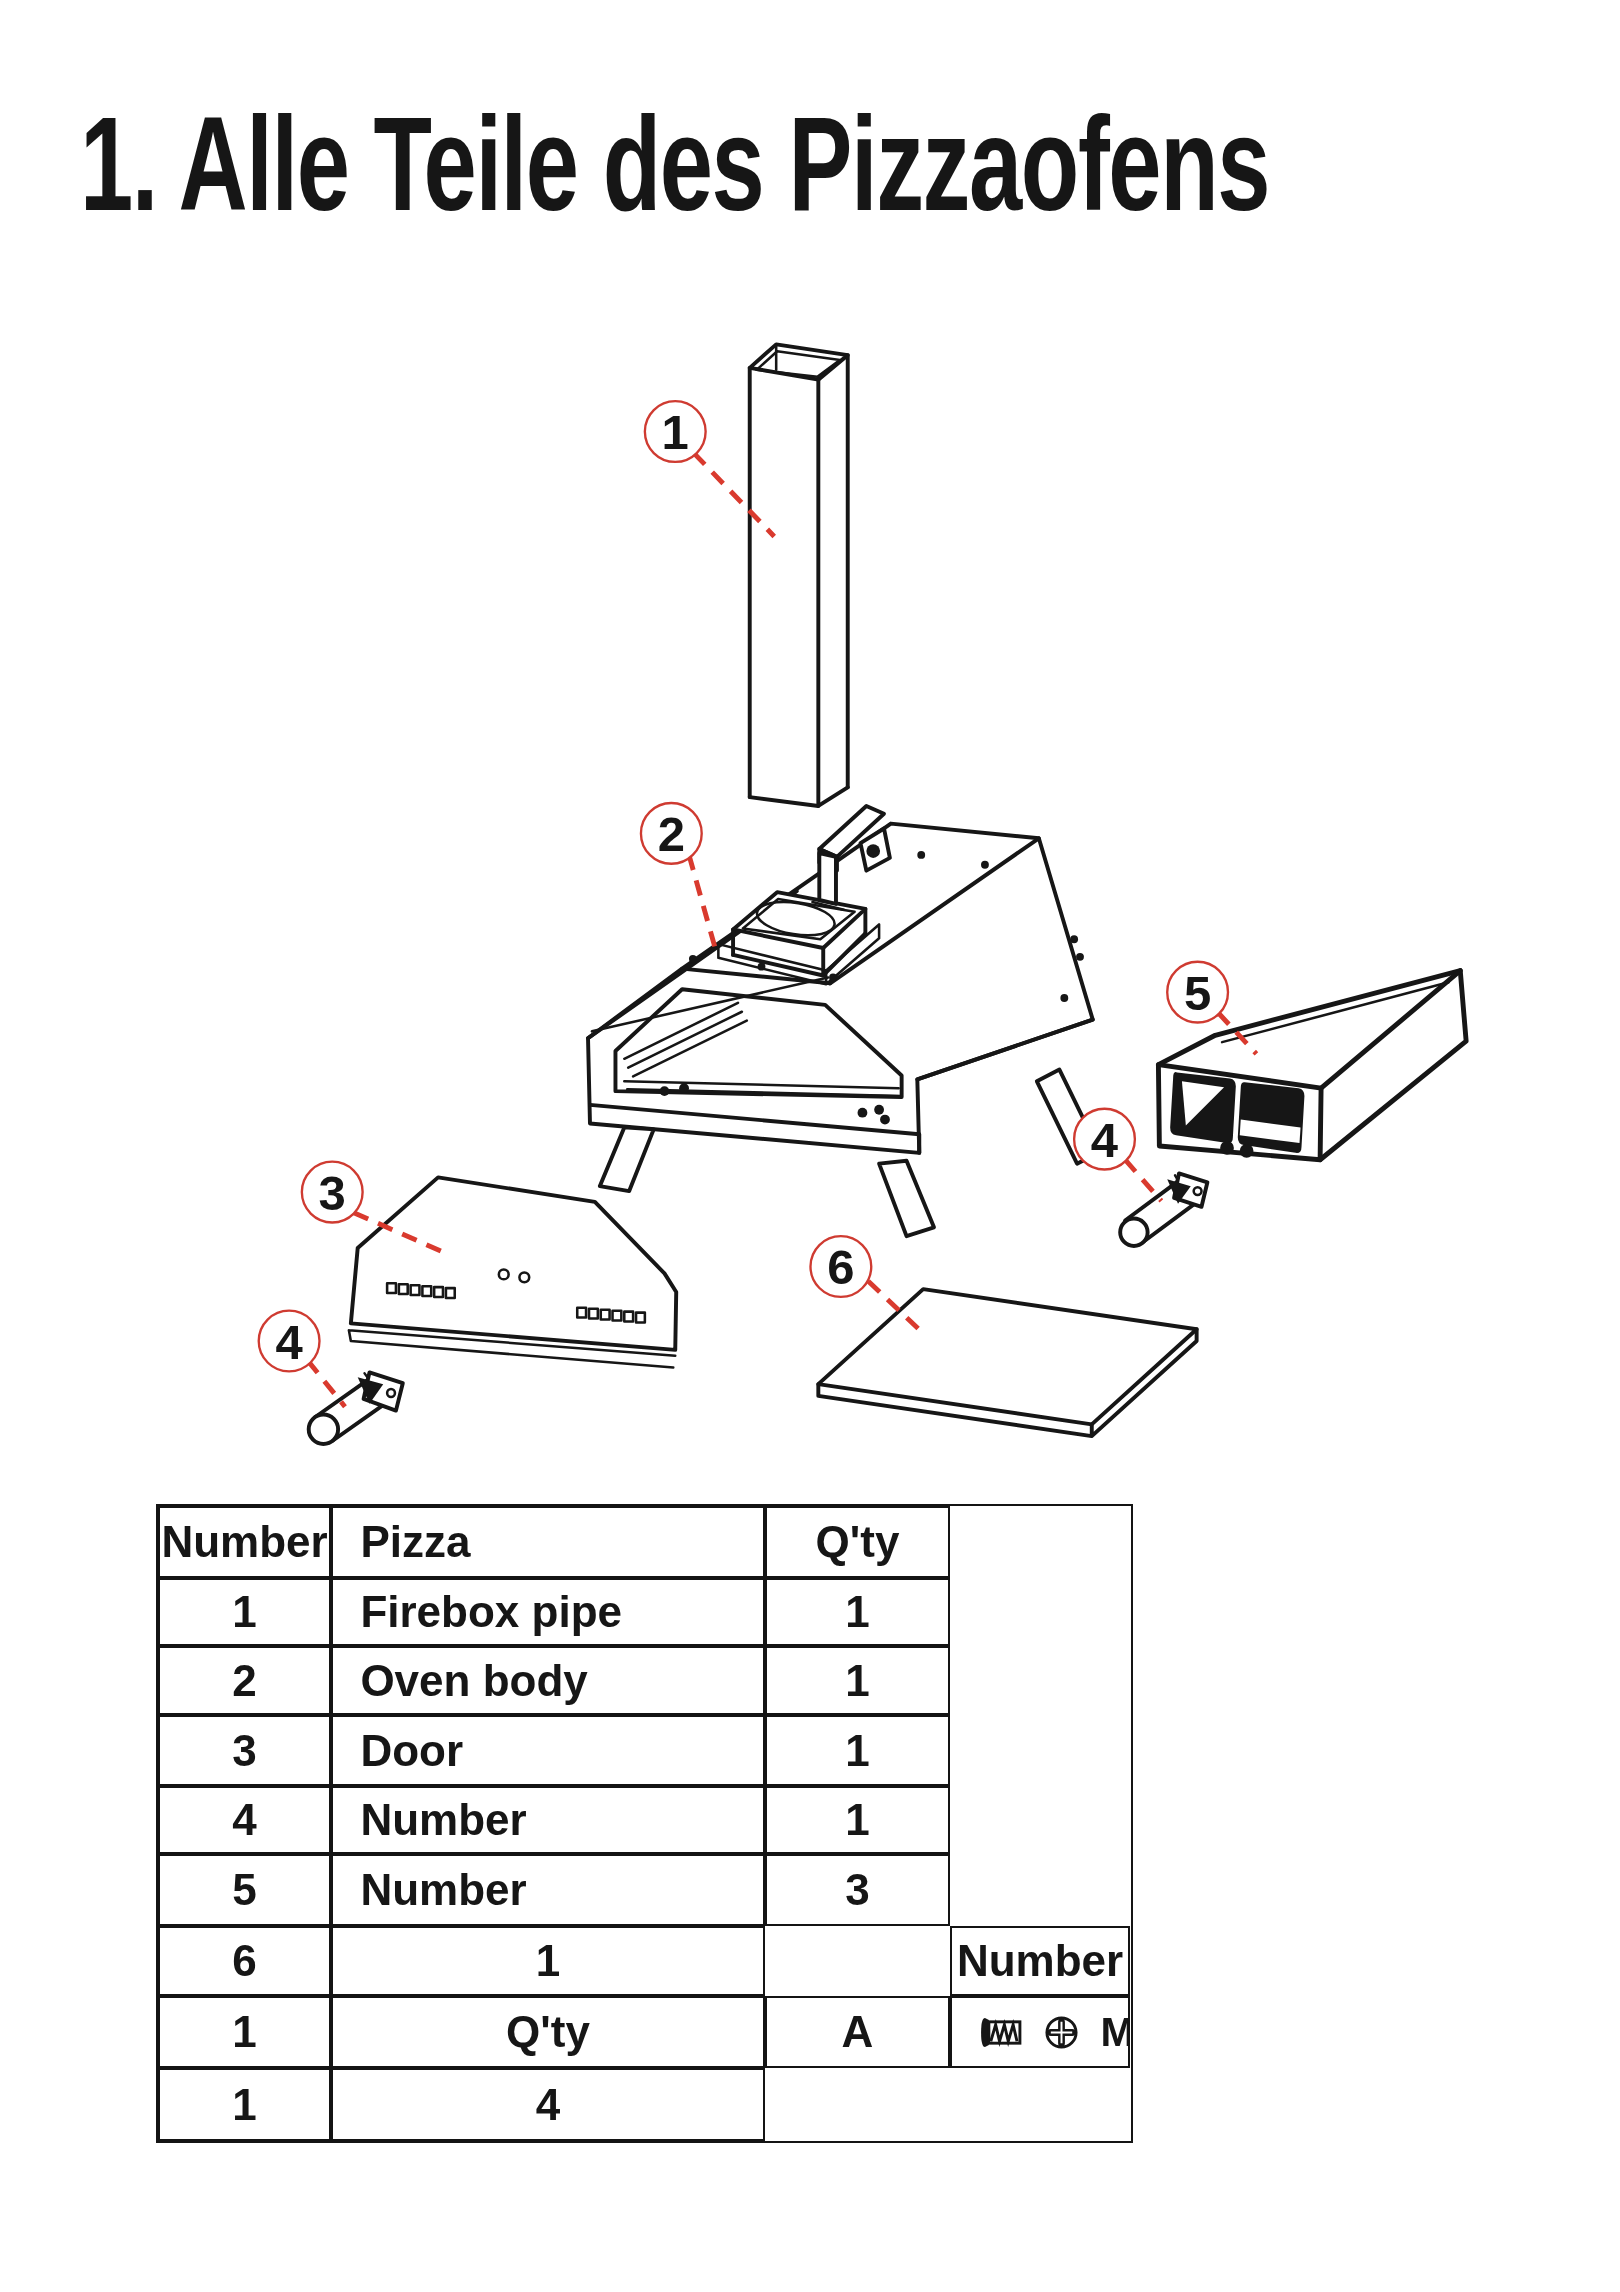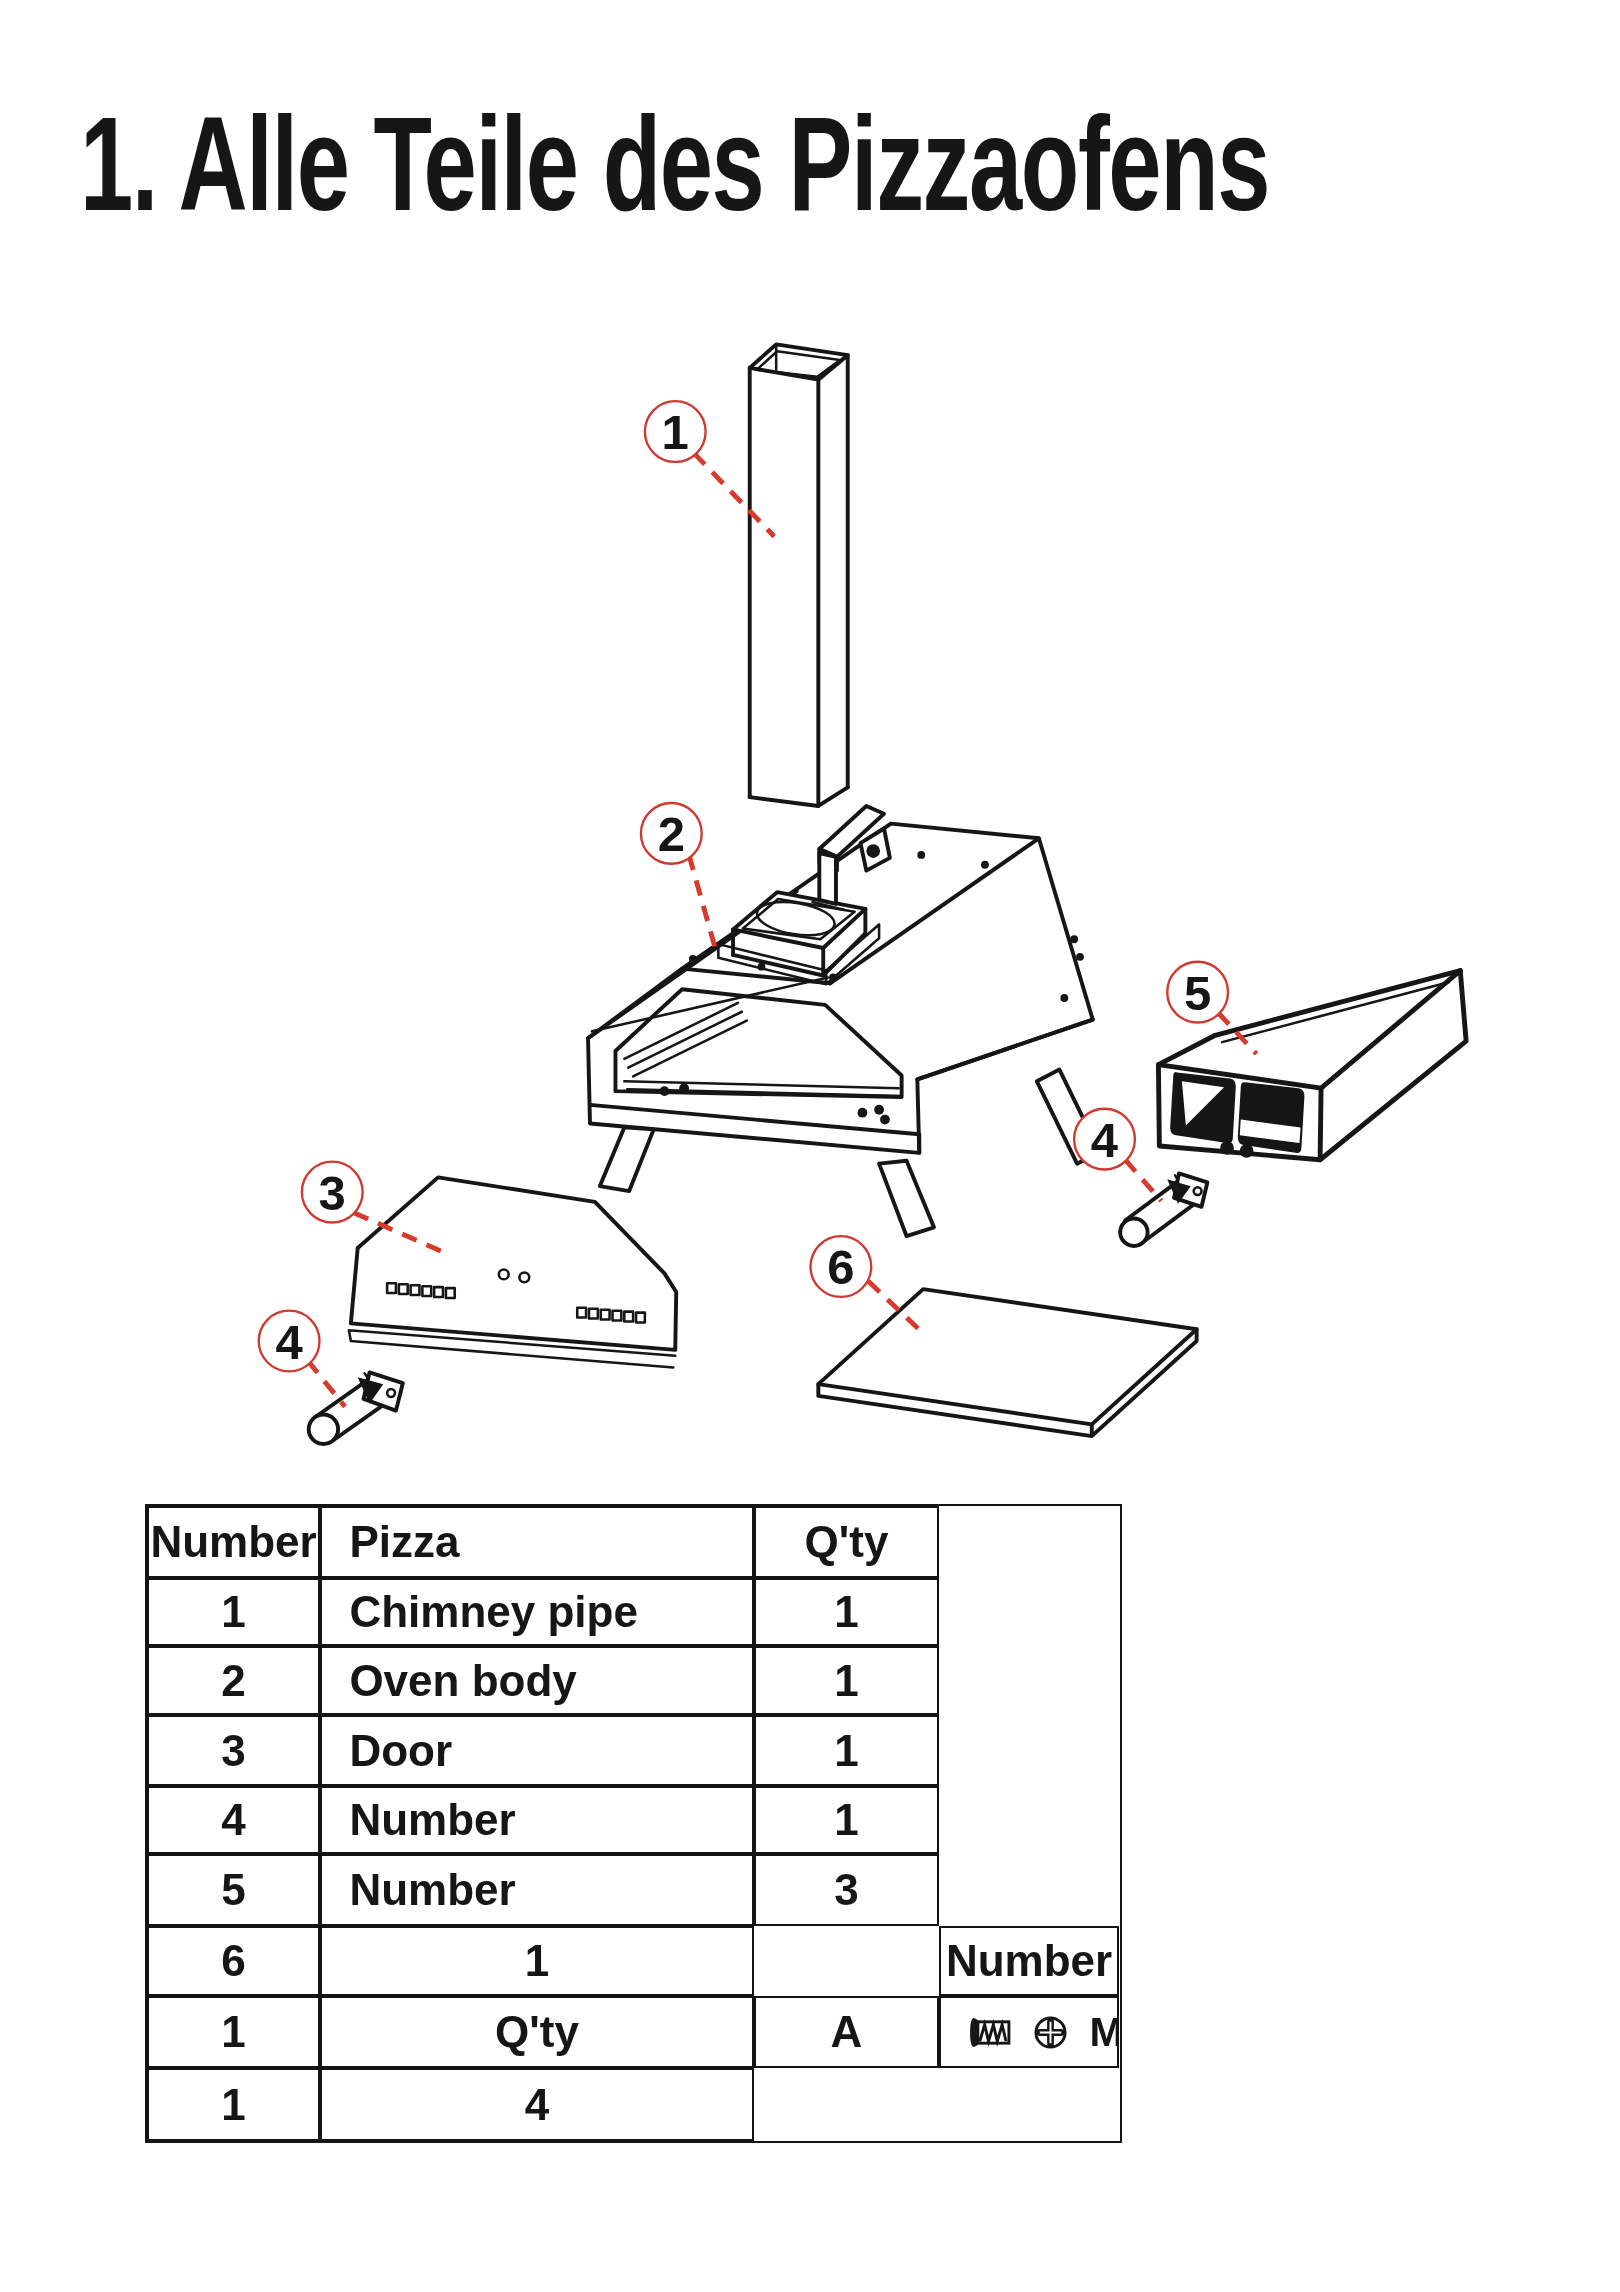--- a/index.html
+++ b/index.html
@@ -12,21 +12,21 @@
   svg.diagram{position:absolute;left:0;top:0;width:1620px;height:2293px;}
   svg .ln{fill:none;stroke:#161616;stroke-width:4;stroke-linejoin:round;stroke-linecap:round;}
   svg .ln2{fill:none;stroke:#161616;stroke-width:2.6;stroke-linejoin:round;stroke-linecap:round;}
   svg .wln{fill:#ffffff;stroke:#161616;stroke-width:4;stroke-linejoin:round;}
   svg .fillk{fill:#161616;stroke:none;}
   svg .dot{fill:#161616;stroke:none;}
   svg .callout-circle{fill:#ffffff;stroke:#cf3b31;stroke-width:2.4;}
   svg .leader{fill:none;stroke:#d93a2e;stroke-width:5;stroke-dasharray:16 11;stroke-linecap:butt;}
   svg .callout-num{font-family:"Liberation Sans",sans-serif;font-weight:700;font-size:50px;fill:#161616;text-anchor:middle;}
   .parts-table{
-    position:absolute;left:145px;top:1504px;
+    position:absolute;left:156px;top:1504px;
     display:grid;grid-template-columns:173px 434px 185px 180px;
     grid-template-rows:72px 68px 69px 71px 68px 72px 70px 72px 73px;
     border:2px solid #141414;width:973px;box-sizing:content-box;
     font-weight:700;font-size:44px;
   }
   .parts-table .cell{
     border:2px solid #141414;display:flex;align-items:center;justify-content:center;
     background:#fff;box-sizing:border-box;overflow:hidden;white-space:nowrap;
   }
   .parts-table .cell.left{justify-content:flex-start;padding-left:27.4px;}
@@ -204,21 +204,21 @@
 </svg>
 
 <div class="parts-table">
 
   <div class="cell">Number</div>
   <div class="cell left">Pizza</div>
   <div class="cell">Q'ty</div>
   <div class="noborder"></div>
 
   <div class="cell">1</div>
-  <div class="cell left">Chimney pipe</div>
+  <div class="cell left">Firebox pipe</div>
   <div class="cell">1</div>
   <div class="noborder"></div>
 
   <div class="cell">2</div>
   <div class="cell left">Oven body</div>
   <div class="cell">1</div>
   <div class="noborder"></div>
 
   <div class="cell">3</div>
   <div class="cell left">Door</div>

